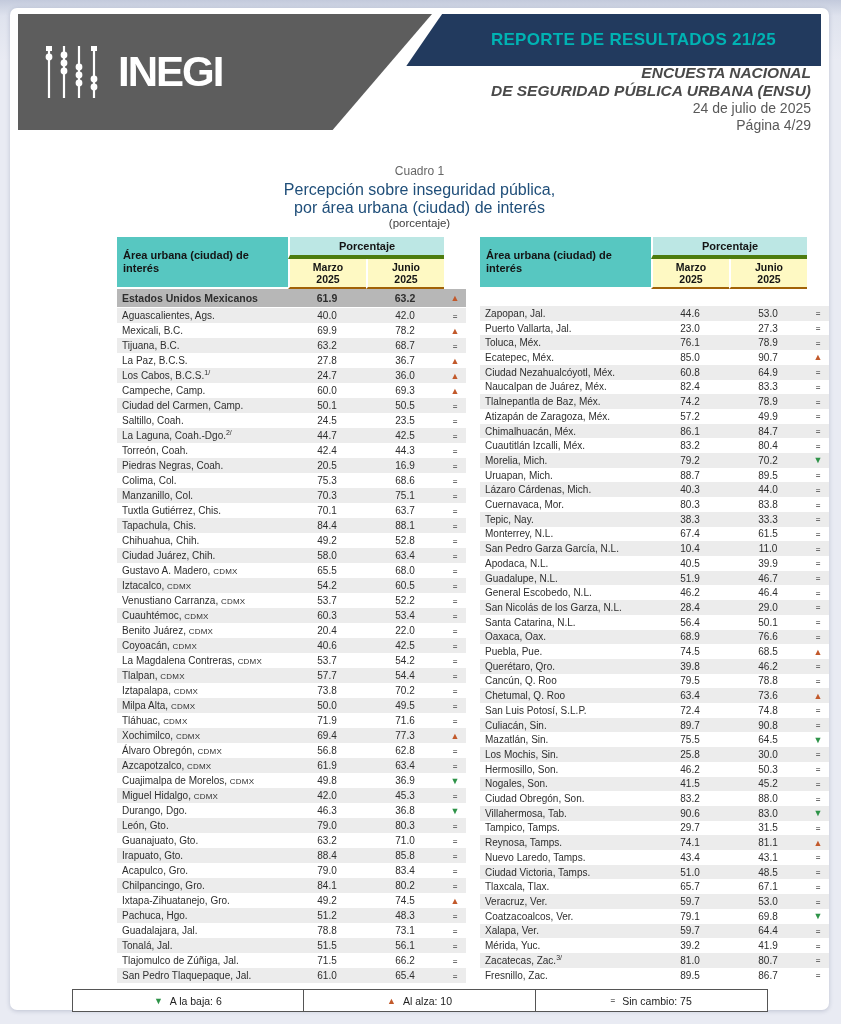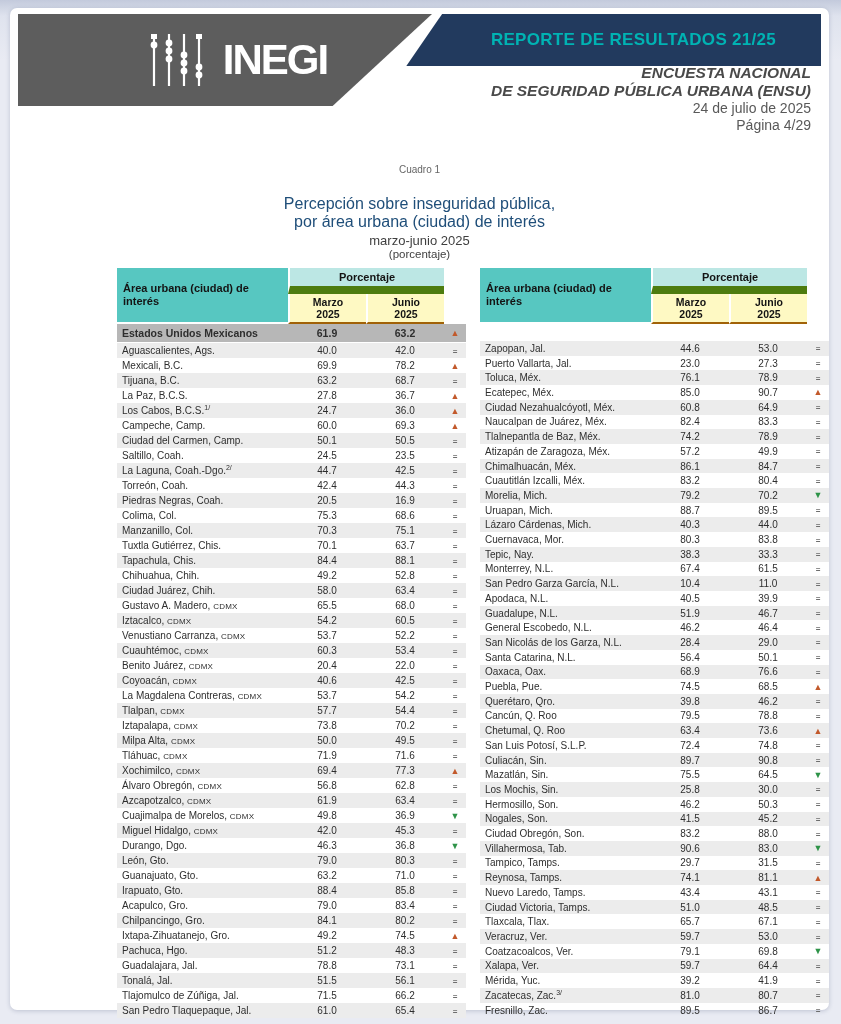--- a/index.html
+++ b/index.html
@@ -11,24 +11,24 @@
   }
   .page{
     position:absolute;left:10px;top:8px;width:819px;height:1002px;
     background:#ffffff;border-radius:7px;
     box-shadow:0 1px 4px rgba(60,70,110,.25);
   }
 
   
   .hdr{position:relative;height:150px;}
   .gray-block{
-    position:absolute;left:8px;top:6px;width:414px;height:92px;
+    position:absolute;left:8px;top:6px;width:414px;height:116px;
     background:#5d5d5d;
     clip-path:polygon(0 0,100% 0,76% 100%,0 100%);
-    display:flex;align-items:center;justify-content:center;
+    display:flex;align-items:center;justify-content:flex-start;
     padding-left:26px;box-sizing:border-box;
   }
   .logo-wrap{display:flex;align-items:center;gap:8px;}
   .logo-text{color:#fff;font-weight:bold;font-size:42px;letter-spacing:-2px;line-height:1;}
   .navy-banner{
     position:absolute;left:390px;top:6px;width:421px;height:52px;
     background:#223a5e;
     clip-path:polygon(10% 0,100% 0,100% 100%,1.5% 100%);
     display:flex;align-items:center;justify-content:center;
   }
@@ -37,37 +37,37 @@
     padding-left:46px;
   }
   .hdr-right{
     position:absolute;right:18px;top:56px;text-align:right;color:#4d4d4d;
   }
   .hdr-title{font-weight:bold;font-size:15.5px;line-height:18px;color:#4a4a4a;font-style:italic;}
   .hdr-sub{font-size:14px;line-height:17px;color:#595959;}
 
   
   .titles{text-align:center;margin-top:6px;}
-  .cuadro{font-size:10px;color:#666;margin-bottom:20px;}
+  .cuadro{font-size:12px;color:#666;margin-bottom:3px;}
   .t-main{font-size:16px;font-weight:normal;color:#1f4e79;line-height:18px;}
   .t-sub{font-size:13px;color:#3f3f3f;margin-top:2px;}
   .t-unit{font-size:11.5px;color:#3f3f3f;}
 
   
   .tables{display:flex;justify-content:flex-end;gap:14px;margin-top:8px;}
   table{border-collapse:separate;border-spacing:0;table-layout:fixed;width:349px;}
   col.c-name{width:171px;} col.c-num{width:78px;} col.c-mk{width:22px;}
   th{font-weight:bold;color:#141414;}
   .th-area{
     background:#57c7c1;font-size:11px;text-align:left;vertical-align:middle;
     padding:2px 6px;line-height:13px;border-bottom:2px solid #fff;
   }
   .th-pct{
     background:#bce7e4;font-size:11px;text-align:center;height:16px;
-    border-left:2px solid #fff;border-bottom:8px solid #4d7c0f;
+    border-left:2px solid #fff;border-bottom:4px solid #4d7c0f;
   }
   .th-month{
     background:#fef9c3;font-size:10.5px;text-align:center;line-height:12px;
     border-left:2px solid #fff;border-bottom:2px solid #a16207;padding:2px 0;
   }
   .th-blank{background:#fff;border-bottom:2px solid #fff;}
   td{font-size:10px;color:#2e2e2e;height:13px;line-height:11px;
      overflow:hidden;white-space:nowrap;}
   td.c-name{padding:0 2px 0 5px;text-align:left;}
   td.c-num{text-align:center;}
@@ -138,21 +138,20 @@
       <div class="hdr-title">DE SEGURIDAD PÚBLICA URBANA (ENSU)</div>
       <div class="hdr-sub">24 de julio de 2025</div>
       <div class="hdr-sub">Página 4/29</div>
     </div>
   </div>
 
   <div class="titles">
     <div class="cuadro">Cuadro 1</div>
     <div class="t-main">Percepción sobre inseguridad pública,</div>
     <div class="t-main">por área urbana (ciudad) de interés</div>
-    <div class="t-sub">marzo-junio 2025</div>
     <div class="t-unit">(porcentaje)</div>
   </div>
 
   <div class="tables">
     <table class="tbl-left">
       <colgroup>
           <col class="c-name">
           <col class="c-num">
           <col class="c-num">
           <col class="c-mk">

